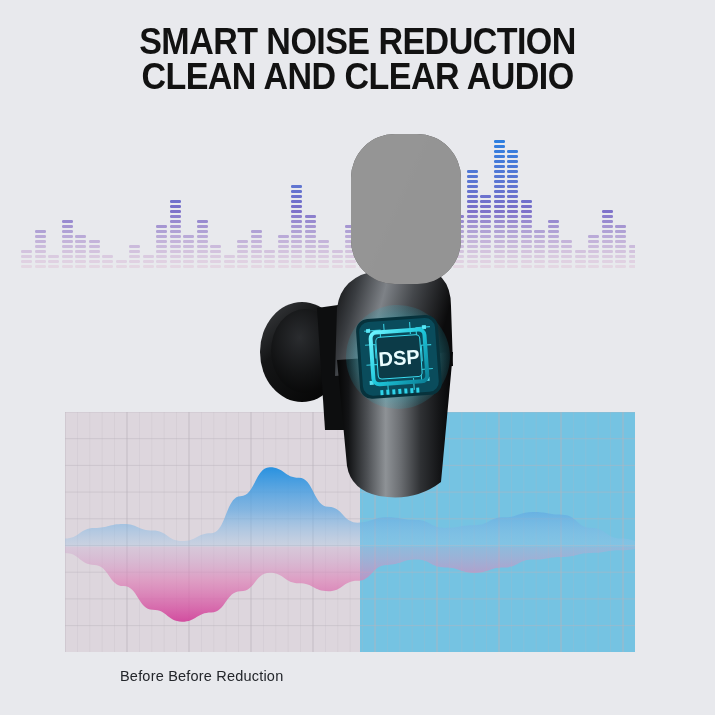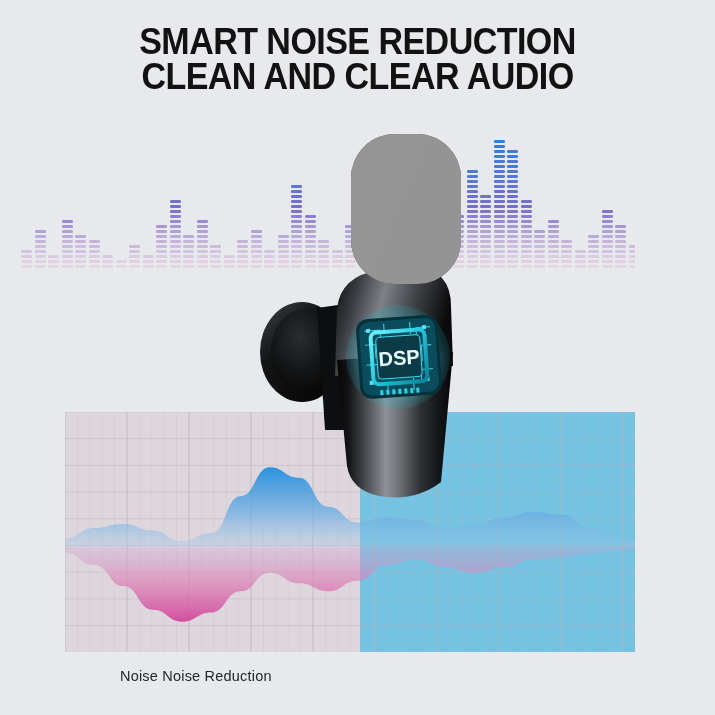--- a/index.html
+++ b/index.html
@@ -700,21 +700,21 @@
           <stop offset="0%" stop-color="#c9a8d0" stop-opacity="0.30"></stop>
           <stop offset="45%" stop-color="#de7fb6" stop-opacity="0.65"></stop>
           <stop offset="100%" stop-color="#d2469c" stop-opacity="0.95"></stop>
         </linearGradient>
       </defs>
       <path id="wBot" fill="url(#gBot)" d="M0 141 C14.625 141,14.625 152.88,29.25 152.88 C43.875 152.88,43.875 174,58.5 174 C73.125 174,73.125 197.76,87.75 197.76 C102.375 197.76,102.375 209.64000000000001,117 209.64000000000001 C131.625 209.64000000000001,131.625 200.4,146.25 200.4 C160.875 200.4,160.875 179.28,175.5 179.28 C190.125 179.28,190.125 160.8,204.75 160.8 C219.375 160.8,219.375 171.36,234 171.36 C248.625 171.36,248.625 179.28,263.25 179.28 C277.875 179.28,277.875 168.72,292.5 168.72 C307.125 168.72,307.125 152.88,321.75 152.88 C336.375 152.88,336.375 147.6,351 147.6 C365.625 147.6,365.625 155.52,380.25 155.52 C394.875 155.52,394.875 160.8,409.5 160.8 C424.125 160.8,424.125 155.52,438.75 155.52 C453.375 155.52,453.375 147.6,468 147.6 C482.625 147.6,482.625 144.96,497.25 144.96 C511.875 144.96,511.875 141,526.5 141 C541.125 141,541.125 138.36,555.75 138.36 C570.375 138.36,570.375 135.72,585 135.72 L585 134.4 L0 134.4 Z"></path>
       <path id="wTop" fill="url(#gTop)" d="M0 126.48 C14.625 126.48,14.625 115.92,29.25 115.92 C43.875 115.92,43.875 111.96000000000001,58.5 111.96000000000001 C73.125 111.96000000000001,73.125 118.56,87.75 118.56 C102.375 118.56,102.375 129.12,117 129.12 C131.625 129.12,131.625 121.2,146.25 121.2 C160.875 121.2,160.875 84.24000000000001,175.5 84.24000000000001 C190.125 84.24000000000001,190.125 55.2,204.75 55.2 C219.375 55.2,219.375 65.76,234 65.76 C248.625 65.76,248.625 94.80000000000001,263.25 94.80000000000001 C277.875 94.80000000000001,277.875 110.64,292.5 110.64 C307.125 110.64,307.125 105.36,321.75 105.36 C336.375 105.36,336.375 108,351 108 C365.625 108,365.625 115.92,380.25 115.92 C394.875 115.92,394.875 113.28,409.5 113.28 C424.125 113.28,424.125 105.36,438.75 105.36 C453.375 105.36,453.375 100.08000000000001,468 100.08000000000001 C482.625 100.08000000000001,482.625 102.72,497.25 102.72 C511.875 102.72,511.875 115.92,526.5 115.92 C541.125 115.92,541.125 126.48,555.75 126.48 C570.375 126.48,570.375 131.76000000000002,585 131.76000000000002 L585 134.4 L0 134.4 Z"></path>
     </svg>
   </div>
 
-  <div class="caption" id="capBefore">Noise Noise Reduction</div>
+  <div class="caption" id="capBefore">Before Before Reduction</div>
 
   <svg id="mic" viewBox="0 0 210 375">
     <defs>
       <linearGradient id="bodyG" x1="0" y1="0" x2="1" y2="0">
         <stop offset="0%" stop-color="#050505"></stop>
         <stop offset="10%" stop-color="#131416"></stop>
         <stop offset="26%" stop-color="#4d5054"></stop>
         <stop offset="42%" stop-color="#8e9296"></stop>
         <stop offset="55%" stop-color="#6a6d71"></stop>
         <stop offset="72%" stop-color="#2f3134"></stop>

